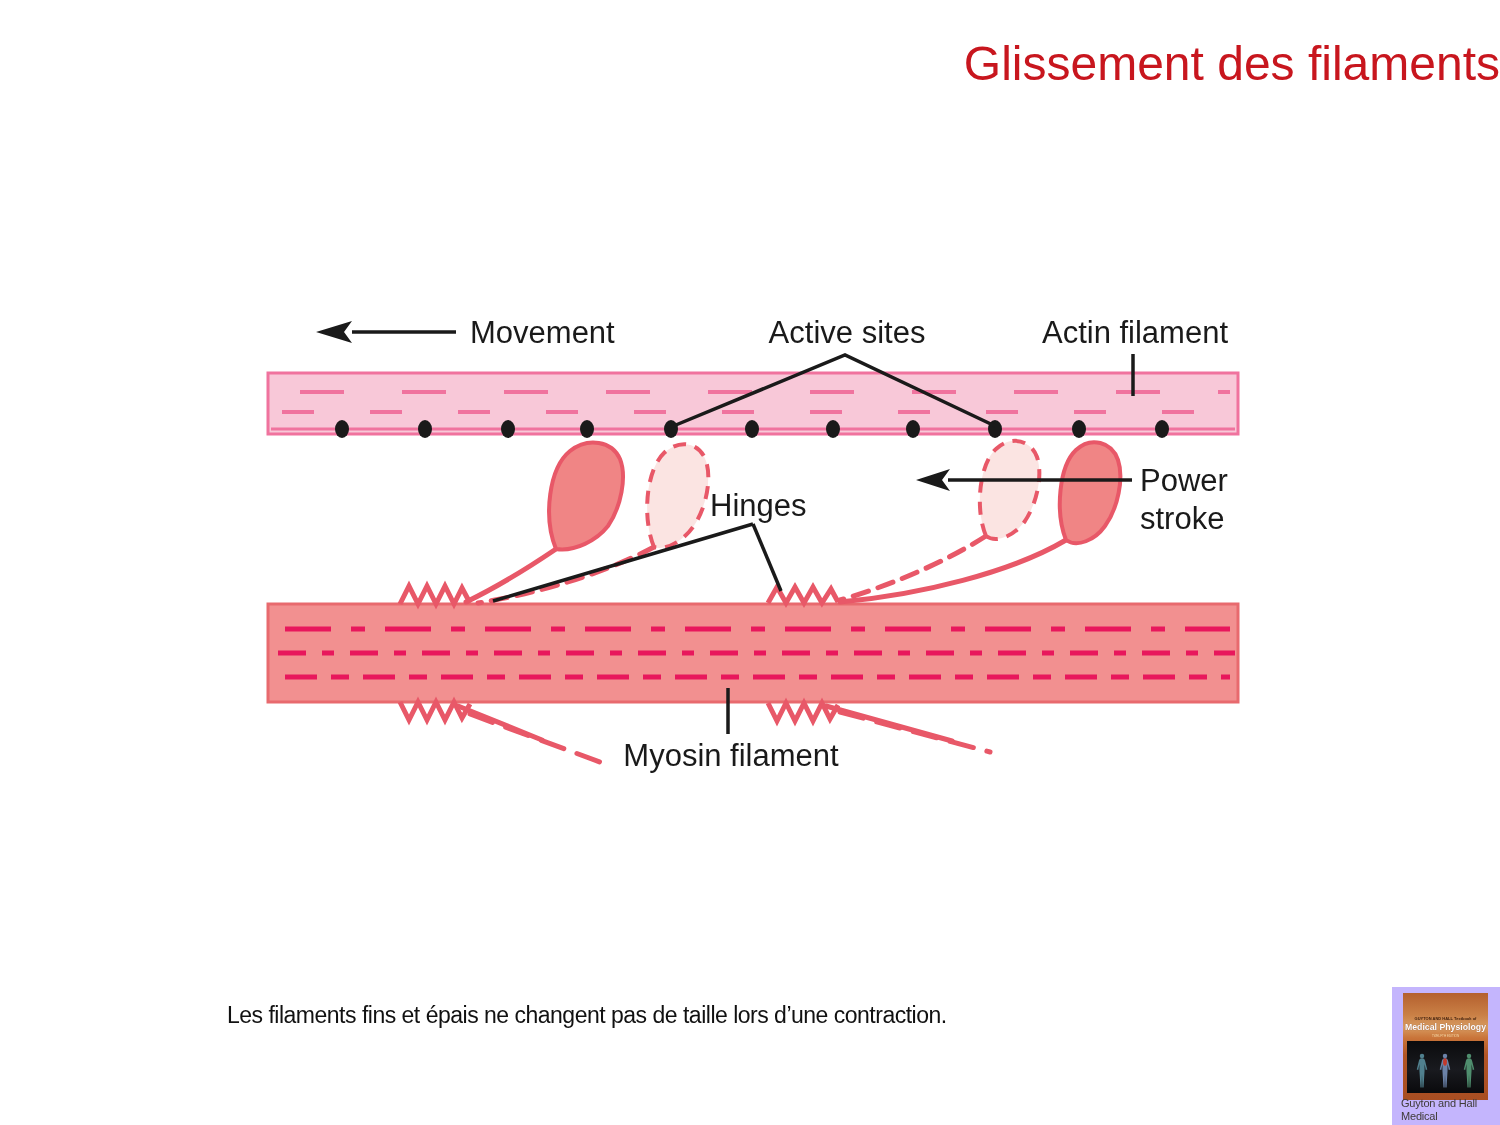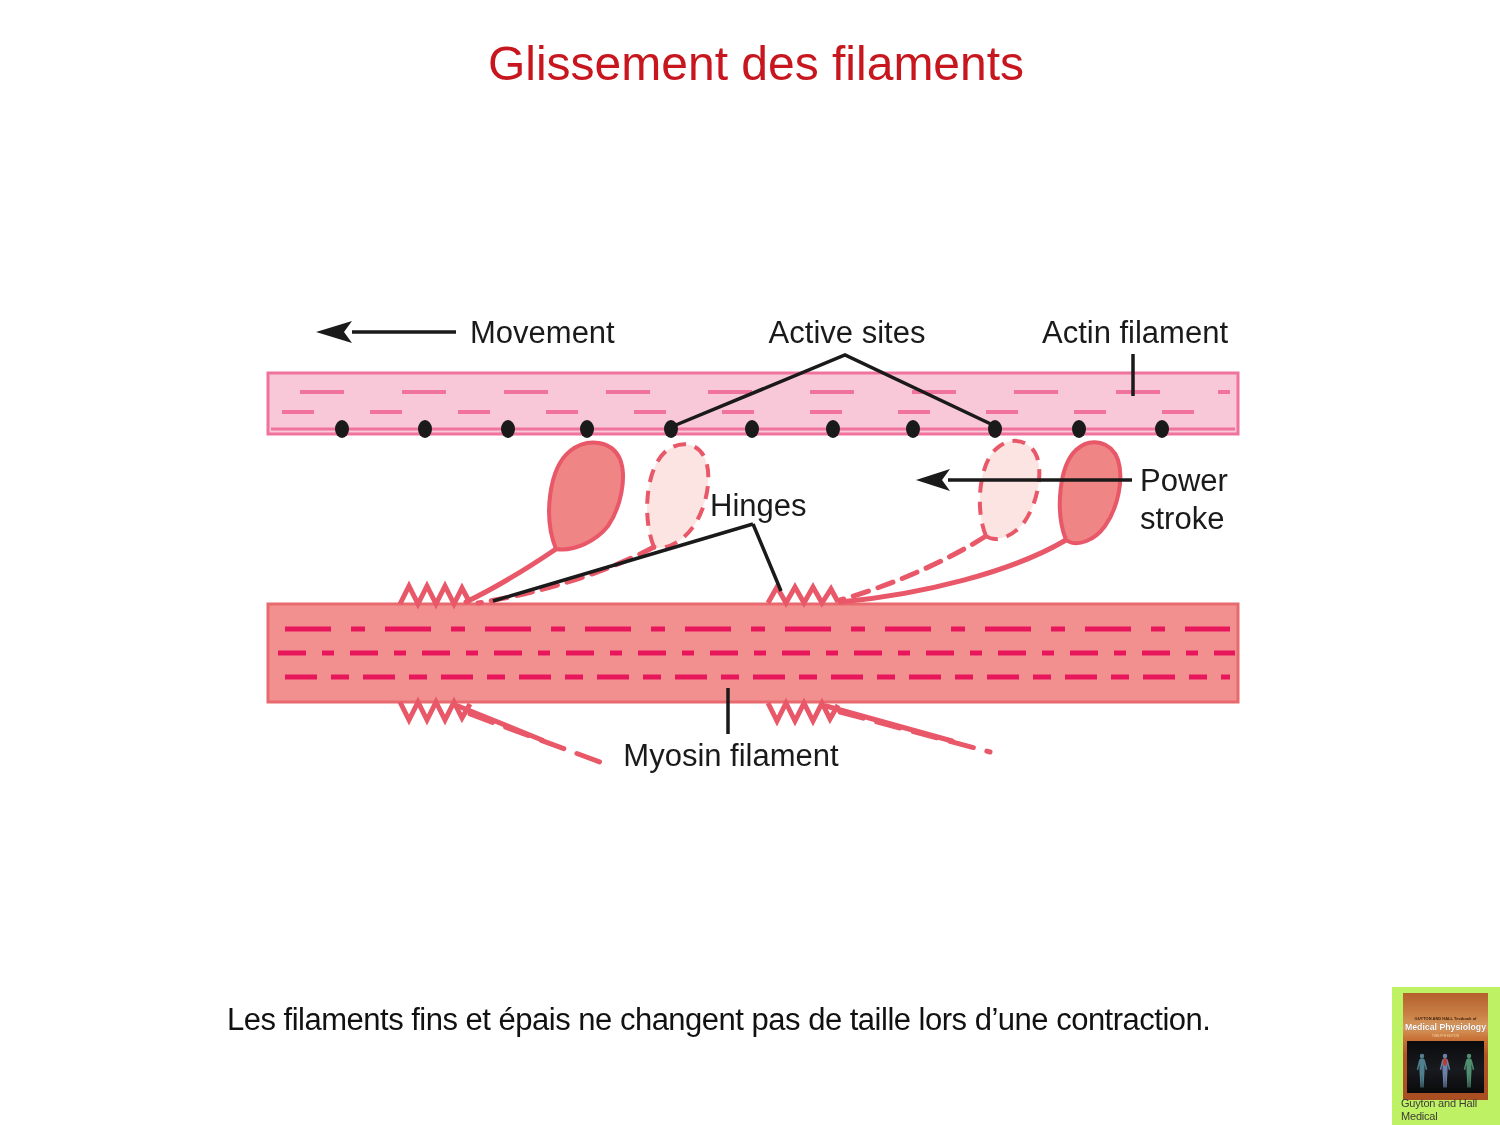--- a/index.html
+++ b/index.html
@@ -2,26 +2,26 @@
 <html style="--title-red: #C8161E; --ink: #1A1A1A; --actin-fill: #F8C8D8; --actin-stroke: #F0739E; --myosin-fill: #F29090; --myosin-stroke: #E86A6E; --myosin-dash: #E8175C; --head-fill: #F08585; --head-dashed-fill: #FBE4E2; --head-stroke: #E85868;"><head>
 <meta charset="utf-8">
 <style>
   html,body { margin:0; padding:0; background:#ffffff; }
   .slide {
     position:relative; width:1500px; height:1125px; background:#ffffff;
     overflow:hidden; font-family:"Liberation Sans", sans-serif;
   }
   .title {
     position:absolute; top:36px; left:0; right:0;
-    text-align:center; font-size:48px; line-height:1.15;
+    text-align:right; font-size:48px; line-height:1.15;
     color:var(--title-red,#C8161E); font-weight:normal;padding-left:12px;
   }
   .caption {
     position:absolute; top:1002px; left:227px;
-    font-size:31px; letter-spacing:-0.5px; color:#111111;
+    font-size:23px; letter-spacing:-0.5px; color:#111111;
   }
   svg.diagram { position:absolute; left:0; top:0; }
   svg.diagram text {
     font-family:"Liberation Sans", sans-serif;
     font-size:31px; fill:var(--ink,#1a1a1a);
   }
   .ink-line   { stroke:var(--ink,#1a1a1a); stroke-width:3.5; fill:none; }
   .ink-fill   { fill:var(--ink,#1a1a1a); }
   .actin-band { fill:var(--actin-fill,#F8C8D8); stroke:var(--actin-stroke,#F0739E); stroke-width:3; }
   .actin-dash { stroke:var(--actin-stroke,#F0739E); stroke-width:4; fill:none; }
@@ -32,21 +32,21 @@
   .arm        { stroke:var(--head-stroke,#E85868); stroke-width:5; fill:none; stroke-linecap:round; }
   .arm.dashed { stroke-dasharray:16 10; }
   .arm.short-dash { stroke-dasharray:24 14; }
   .head-solid { fill:var(--head-fill,#F08585); stroke:var(--head-stroke,#E85868); stroke-width:4; stroke-linejoin:round; }
   .head-dashed{ fill:var(--head-dashed-fill,#FBE4E2); stroke:var(--head-stroke,#E85868); stroke-width:4; stroke-dasharray:13 9; stroke-linejoin:round; }
   [data-name="active-site-dot"] { fill:var(--ink,#1a1a1a); }
 
   
   .badge {
     position:absolute; left:1392px; top:987px; width:108px; height:138px;
-    background:#bef264; box-sizing:border-box;
+    background:#c4b5fd; box-sizing:border-box;
   }
   .cover {
     position:absolute; left:11px; top:6px; width:85px; height:107px;
     background:linear-gradient(180deg,#B4602E 0%,#C97F45 20%,#D79A60 32%,#C97439 42%,#B25526 58%,#A84E22 100%);
     overflow:hidden;
   }
   .cover-header {
     margin-top:23px; font-size:5px; font-weight:bold; color:#3E1E0C;
     text-align:center; line-height:1; white-space:nowrap; transform:scale(0.8);
   }

